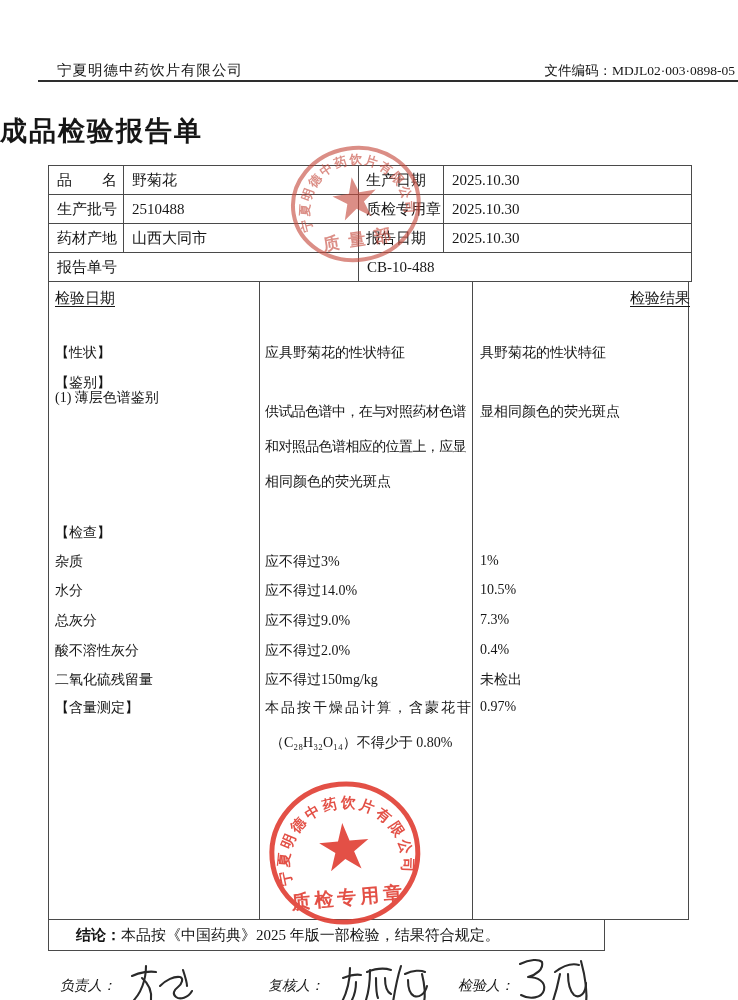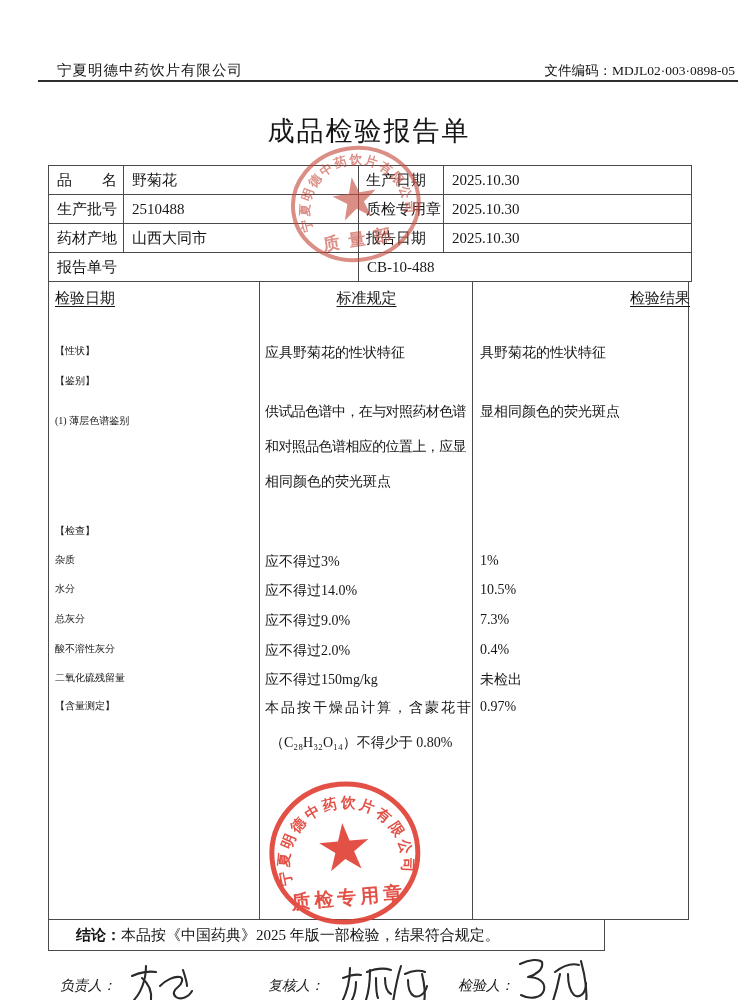--- a/index.html
+++ b/index.html
@@ -11,41 +11,41 @@
     margin-top:32px;
   }
   .abs { position:absolute; }
 
   
   .company   { left:57px; top:29px; font-size:14.5px; letter-spacing:1px; }
   .doc-code  { right:3px; top:30px; font-size:13.5px; }
   .head-rule { left:38px; top:48px; width:700px; height:2px; background:#2e2e2e; }
 
   
-  .title { left:0; width:738px; top:81px; text-align:center; font-size:27px; font-weight:normal; letter-spacing:2px; }
+  .title { left:0; width:738px; top:81px; text-align:left; font-size:27px; font-weight:bold; letter-spacing:2px; }
 
   
   table.info {
     position:absolute; left:48px; top:133px; width:643px; height:117px;
     border-collapse:collapse; table-layout:fixed; font-size:15px;padding-left:8px;
   }
   table.info td { border:1px solid #4a4a4a; padding:0 0 0 8px; height:29px; vertical-align:middle; }
   table.info td.datelab { padding-left:7px; }
 
   
   .detail-box { left:48px; top:250px; width:641px; height:638px; border:1px solid #4a4a4a; border-top:none; }
   .vsep1 { left:259px; top:250px; width:1px; height:638px; background:#4a4a4a; }
   .vsep2 { left:472px; top:250px; width:1px; height:638px; background:#4a4a4a; }
 
   .th { top:257px; font-size:15px; text-decoration:underline; text-underline-offset:3px; }
   .th-item { left:55px; }
   .th-std  { left:260px; width:213px; text-align:center; }
   .th-res  { left:473px; width:217px; text-align:right; }
 
-  .ti { position:absolute; left:55px;  font-size:10px; white-space:nowrap; }
+  .ti { position:absolute; left:55px;  font-size:14px; white-space:nowrap; }
   .ts { position:absolute; left:265px; font-size:14px; white-space:nowrap; }
   .tr { position:absolute; left:480px; font-size:14px; white-space:nowrap; }
   .tight  { letter-spacing:-0.6px; }
   .spread { letter-spacing:2px; }
 
   
   .conclusion {
     left:48px; top:888px; width:557px; height:31px;
     border:1px solid #4a4a4a; border-top:none;
     font-size:15px; line-height:30px; padding-left:27px;
@@ -104,26 +104,25 @@
       <td colspan="2">CB-10-488</td>
     </tr>
   </tbody>
     </table>
 
   <div class="abs detail-box"></div>
   <div class="abs vsep1"></div>
   <div class="abs vsep2"></div>
 
   <div class="abs th th-item">检验日期</div>
-  <div class="abs th th-std">标准规定</div>
   <div class="abs th th-res">检验结果</div>
 
   <span class="ti" style="top:312px">【性状】</span>
   <span class="ti" style="top:342px">【鉴别】</span>
-  <span class="ti" style="top:382px">(1) 薄层色谱鉴别</span>
+  <span class="ti" style="top:357px">(1) 薄层色谱鉴别</span>
   <span class="ti" style="top:492px">【检查】</span>
   <span class="ti" style="top:521px">杂质</span>
   <span class="ti" style="top:550px">水分</span>
   <span class="ti" style="top:580px">总灰分</span>
   <span class="ti" style="top:610px">酸不溶性灰分</span>
   <span class="ti" style="top:639px">二氧化硫残留量</span>
   <span class="ti" style="top:667px">【含量测定】</span>
 
   <span class="ts" style="top:312px">应具野菊花的性状特征</span>
   <span class="ts tight" style="top:406px">和对照品色谱相应的位置上，应显</span>

